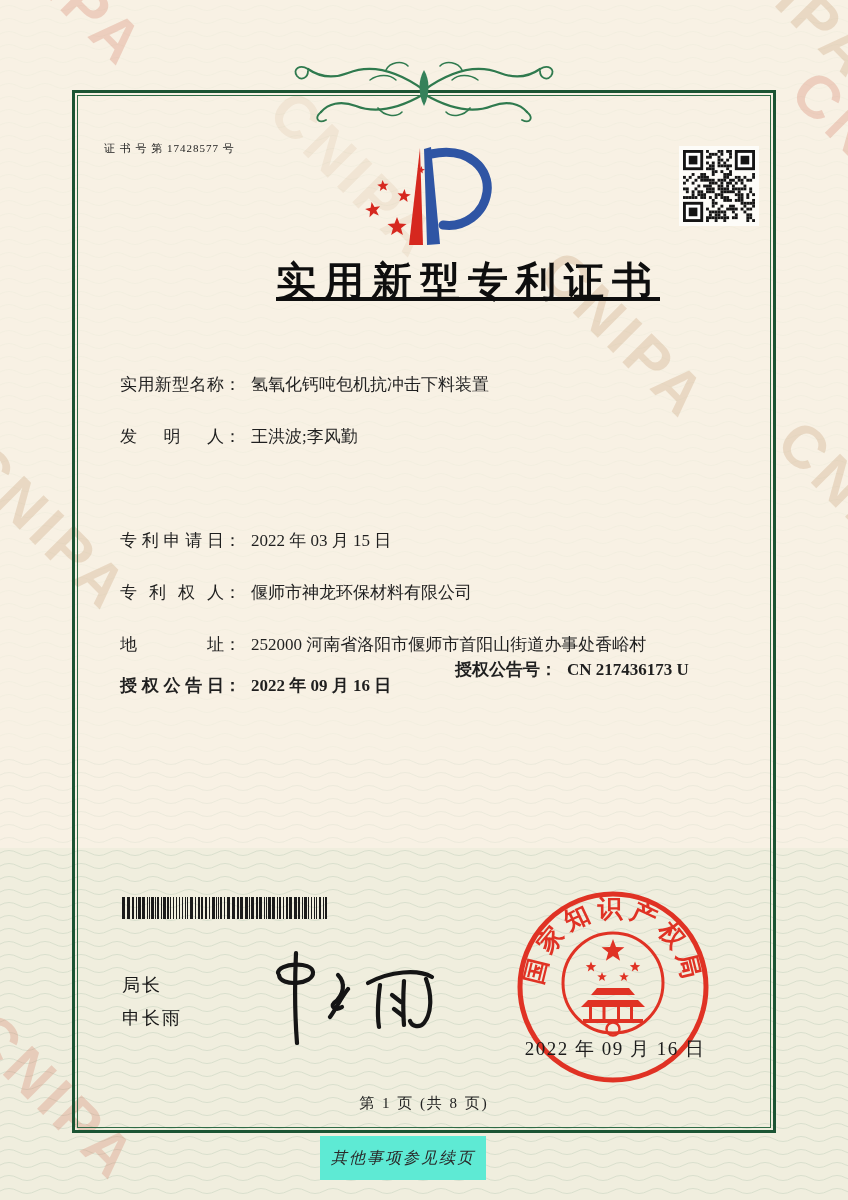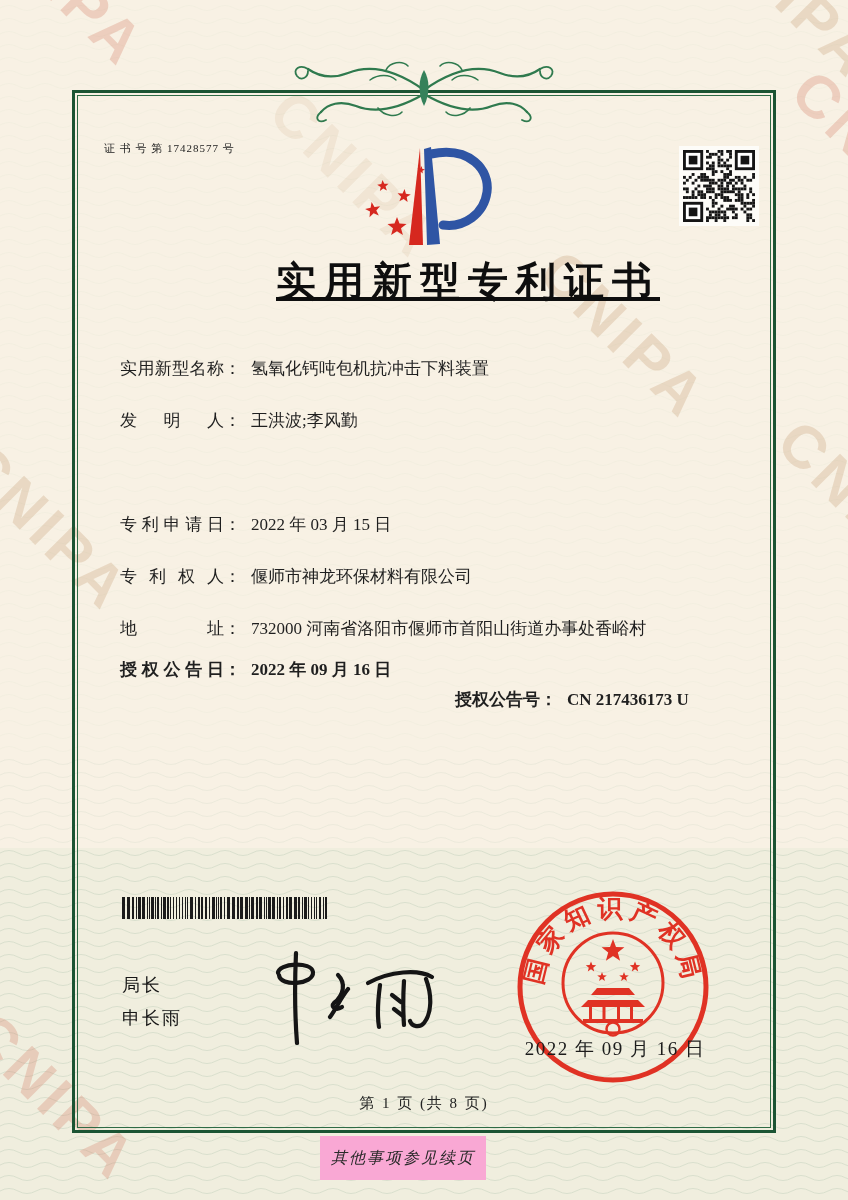--- a/index.html
+++ b/index.html
@@ -14,34 +14,34 @@
   .frame{position:absolute;left:72px;top:90px;width:698px;height:1037px;
          border:3px solid #1b5433;z-index:2;}
   .frame-inner{position:absolute;left:2px;top:2px;right:2px;bottom:2px;border:1px solid #2e6b45;}
   #ornament{position:absolute;left:274px;top:60px;z-index:3;}
   .cert-no{position:absolute;left:104px;top:141px;font-size:11px;letter-spacing:1px;color:#1c1c1c;z-index:3;}
   #logo{position:absolute;left:348px;top:140px;z-index:3;}
   #qr{position:absolute;left:679px;top:146px;z-index:3;}
   .title{position:absolute;left:72px;top:254px;width:792px;text-align:center;
          font-weight:900;font-size:40px;letter-spacing:8px;color:#0e0e0e;z-index:3;text-decoration:underline;}
   .field-row{position:absolute;left:120px;font-size:17px;color:#1f1f1f;white-space:nowrap;z-index:3;}
-  .flabel{display:inline-block;width:104px;text-align:justify;text-align-last:justify;}
+  .flabel{display:inline-block;width:104px;text-align:justify;text-align-last:justify;margin-top:16px;}
   .fcolon{margin:0 10px 0 0;}
-  .grant-right{position:absolute;left:335px;top:0;margin-top:30px;}
+  .grant-right{position:absolute;left:335px;top:0;}
   .body-text{position:absolute;left:100px;top:701px;width:650px;font-style:italic;
              font-size:16.5px;line-height:1.82;letter-spacing:.3px;color:#242424;z-index:3;}
   .body-text p{margin:0;text-indent:2em;}
   #barcode{position:absolute;left:120px;top:897px;z-index:3;}
   .signer{position:absolute;left:122px;font-family:"Liberation Sans",sans-serif;
           font-size:18px;letter-spacing:2px;color:#161616;z-index:3;}
   #signature{position:absolute;left:240px;top:945px;z-index:3;}
   #seal{position:absolute;left:503px;top:879px;z-index:3;}
   .page-no{position:absolute;left:72px;top:1094px;width:704px;text-align:center;
            font-size:15px;letter-spacing:2px;color:#222;z-index:3;}
-  .note-box{position:absolute;left:320px;top:1136px;width:166px;height:44px;background:#f9a8d4;
+  .note-box{position:absolute;left:320px;top:1136px;width:166px;height:44px;background:#5eead4;
             display:flex;align-items:center;justify-content:center;z-index:4;
             font-style:italic;font-size:16px;letter-spacing:2px;color:#2a2a2a;}
 </style>
 </head>
 <body>
 
 <div class="page">
 
   <svg id="waves" width="848" height="1200">
       <rect x="0" y="848" width="848" height="352" fill="#e7ecd8" opacity="0.5"></rect>
@@ -412,21 +412,21 @@
   <div class="field-row" style="top:409px;">
     <span class="flabel">发明人</span><span class="fcolon">：</span><span>王洪波;李风勤</span>
   </div>
   <div class="field-row" style="top:513px;">
     <span class="flabel">专利申请日</span><span class="fcolon">：</span><span>2022 年 03 月 15 日</span>
   </div>
   <div class="field-row" style="top:565px;">
     <span class="flabel">专利权人</span><span class="fcolon">：</span><span>偃师市神龙环保材料有限公司</span>
   </div>
   <div class="field-row" style="top:617px;">
-    <span class="flabel">地址</span><span class="fcolon">：</span><span>732000 河南省洛阳市偃师市首阳山街道办事处香峪村</span>
+    <span class="flabel">地址</span><span class="fcolon">：</span><span>252000 河南省洛阳市偃师市首阳山街道办事处香峪村</span>
   </div>
 
   <div class="field-row" style="top:658px;font-weight:bold;">
     <span class="flabel">授权公告日</span><span class="fcolon">：</span><span>2022 年 09 月 16 日</span>
     <span class="grant-right">
       <span>授权公告号</span><span class="fcolon">：</span><span>CN 217436173 U</span>
     </span>
   </div>
 
 

